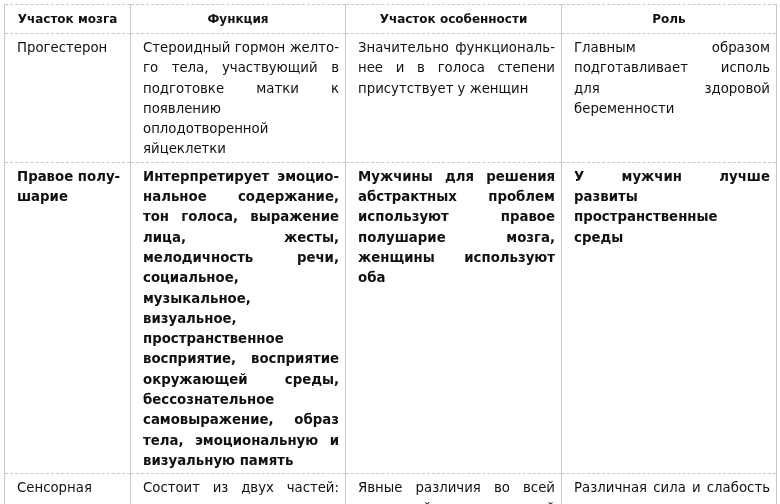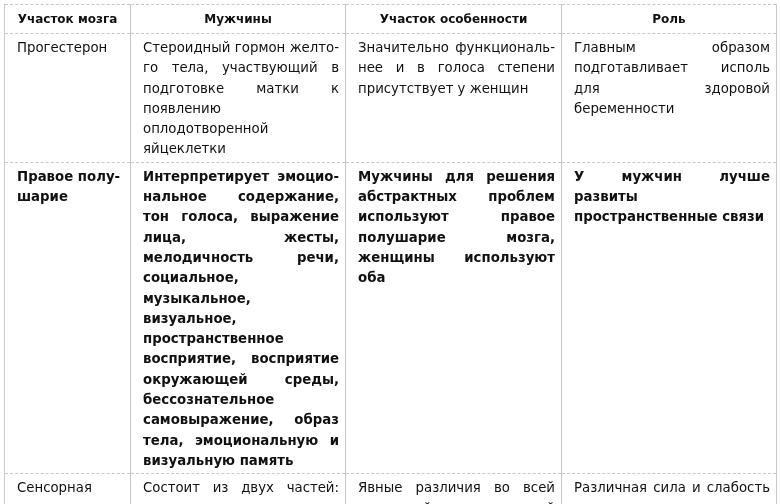--- a/index.html
+++ b/index.html
@@ -44,37 +44,37 @@
 <table class="tbl">
   <colgroup>
     <col class="w0">
       <col class="w1">
       <col class="w2">
       <col class="w3">
   </colgroup>
   <thead>
     <tr>
       <th>Участок мозга</th>
-      <th>Мужчины</th>
+      <th>Функция</th>
       <th>Участок особенности</th>
       <th>Роль</th>
     </tr>
   </thead>
   <tbody>
     <tr class="r0">
       <td class="c0">Прогестерон</td>
       <td>Стероидный гормон желто­го тела, участвующий в под­готовке матки к появлению оплодотворенной яйцеклет­ки</td>
       <td>Значительно функциональ­нее и в голоса степени присутствует у женщин</td>
       <td>Главным образом подготав­ливает исполь для здоро­вой беременности</td>
     </tr>
     <tr class="r1">
       <td class="c0">Правое полу­шарие</td>
       <td>Интерпретирует эмоцио­нальное содержание, тон голоса, выражение лица, жесты, мелодичность речи, социальное, музыкальное, визуальное, пространствен­ное восприятие, восприятие окружающей среды, бессо­знательное самовыражение, образ тела, эмоциональную и визуальную память</td>
       <td>Мужчины для решения аб­страктных проблем исполь­зуют правое полушарие моз­га, женщины используют оба</td>
-      <td>У мужчин лучше развиты пространственные связи</td>
+      <td>У мужчин лучше развиты пространственные среды</td>
     </tr>
     <tr class="r2">
       <td class="c0">Сенсорная система</td>
       <td>Состоит из двух частей: рецепторов, получающих входной сенсорный сигнал, и трансформаторов, которые воспринимают отдельные компоненты информации и преобразуют их в цельное знание</td>
       <td>Явные различия во всей сен­сорной реактивной системе</td>
       <td>Различная сила и слабость восприятия, согласующаяся с общей структурой мужско­го и женского мозга</td>
     </tr>
   </tbody>
 </table>
 

